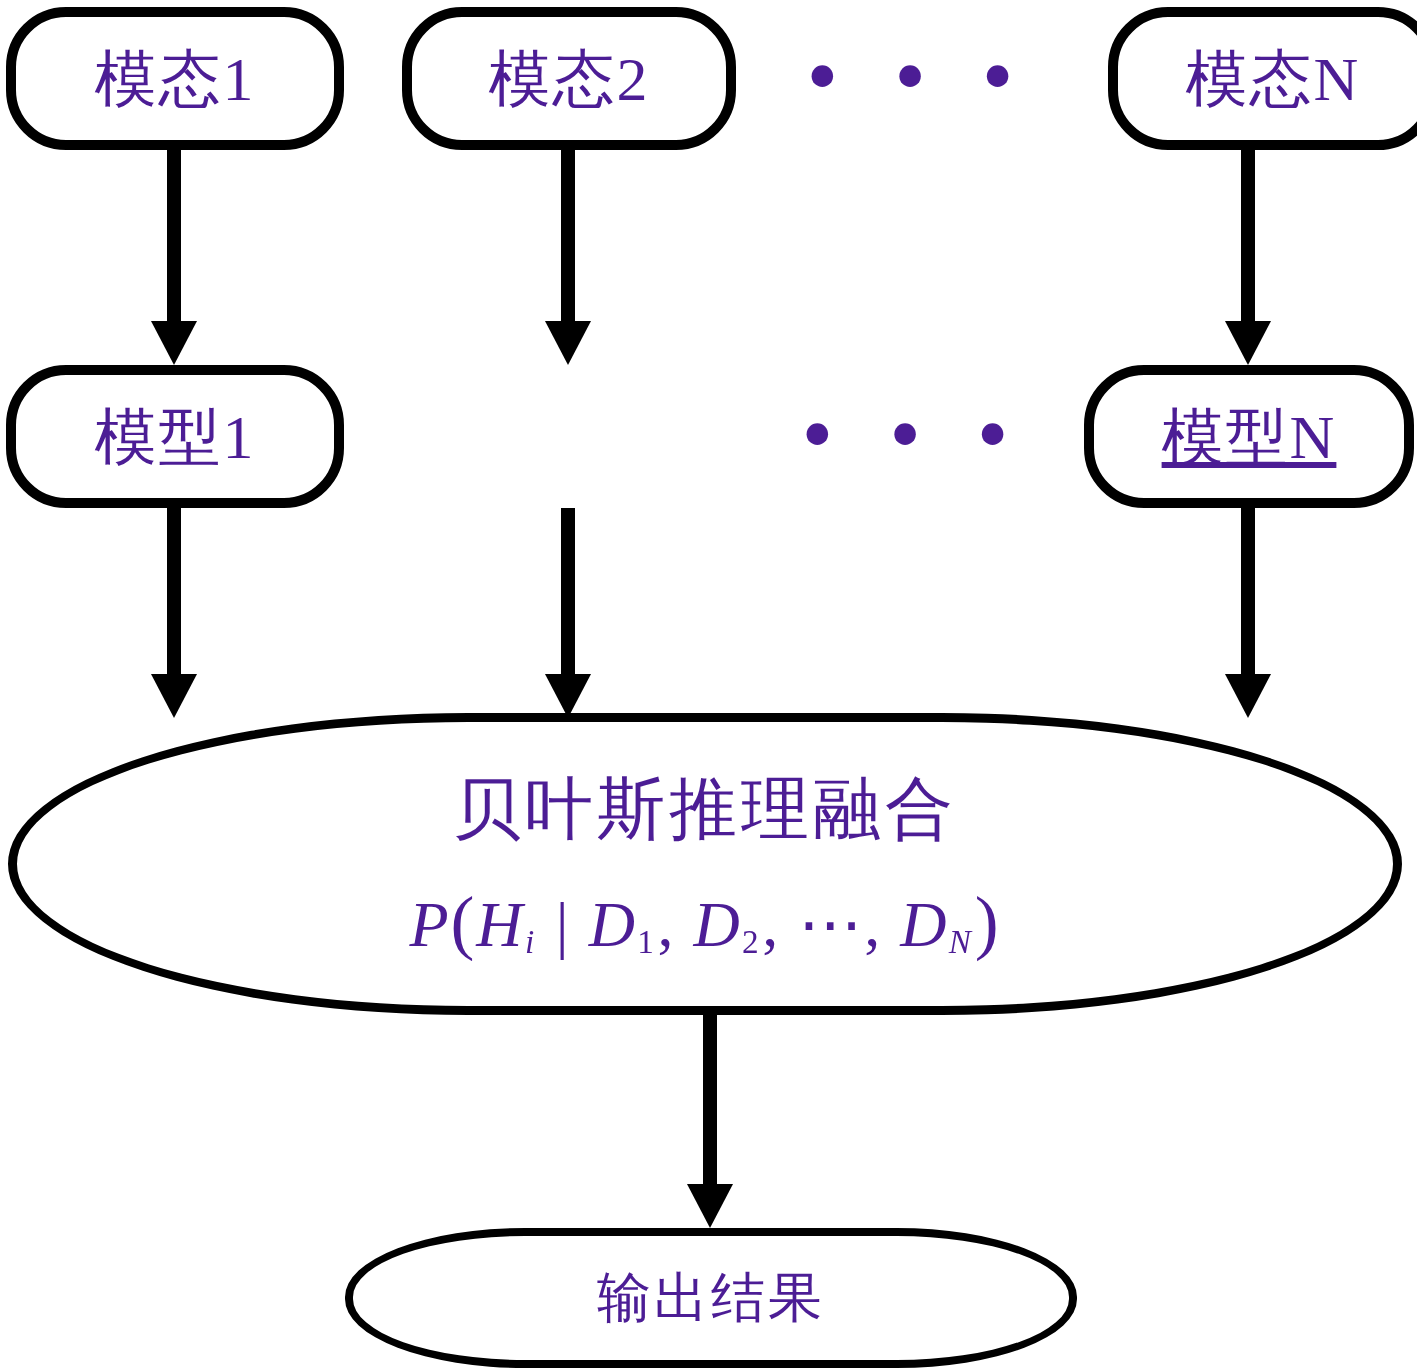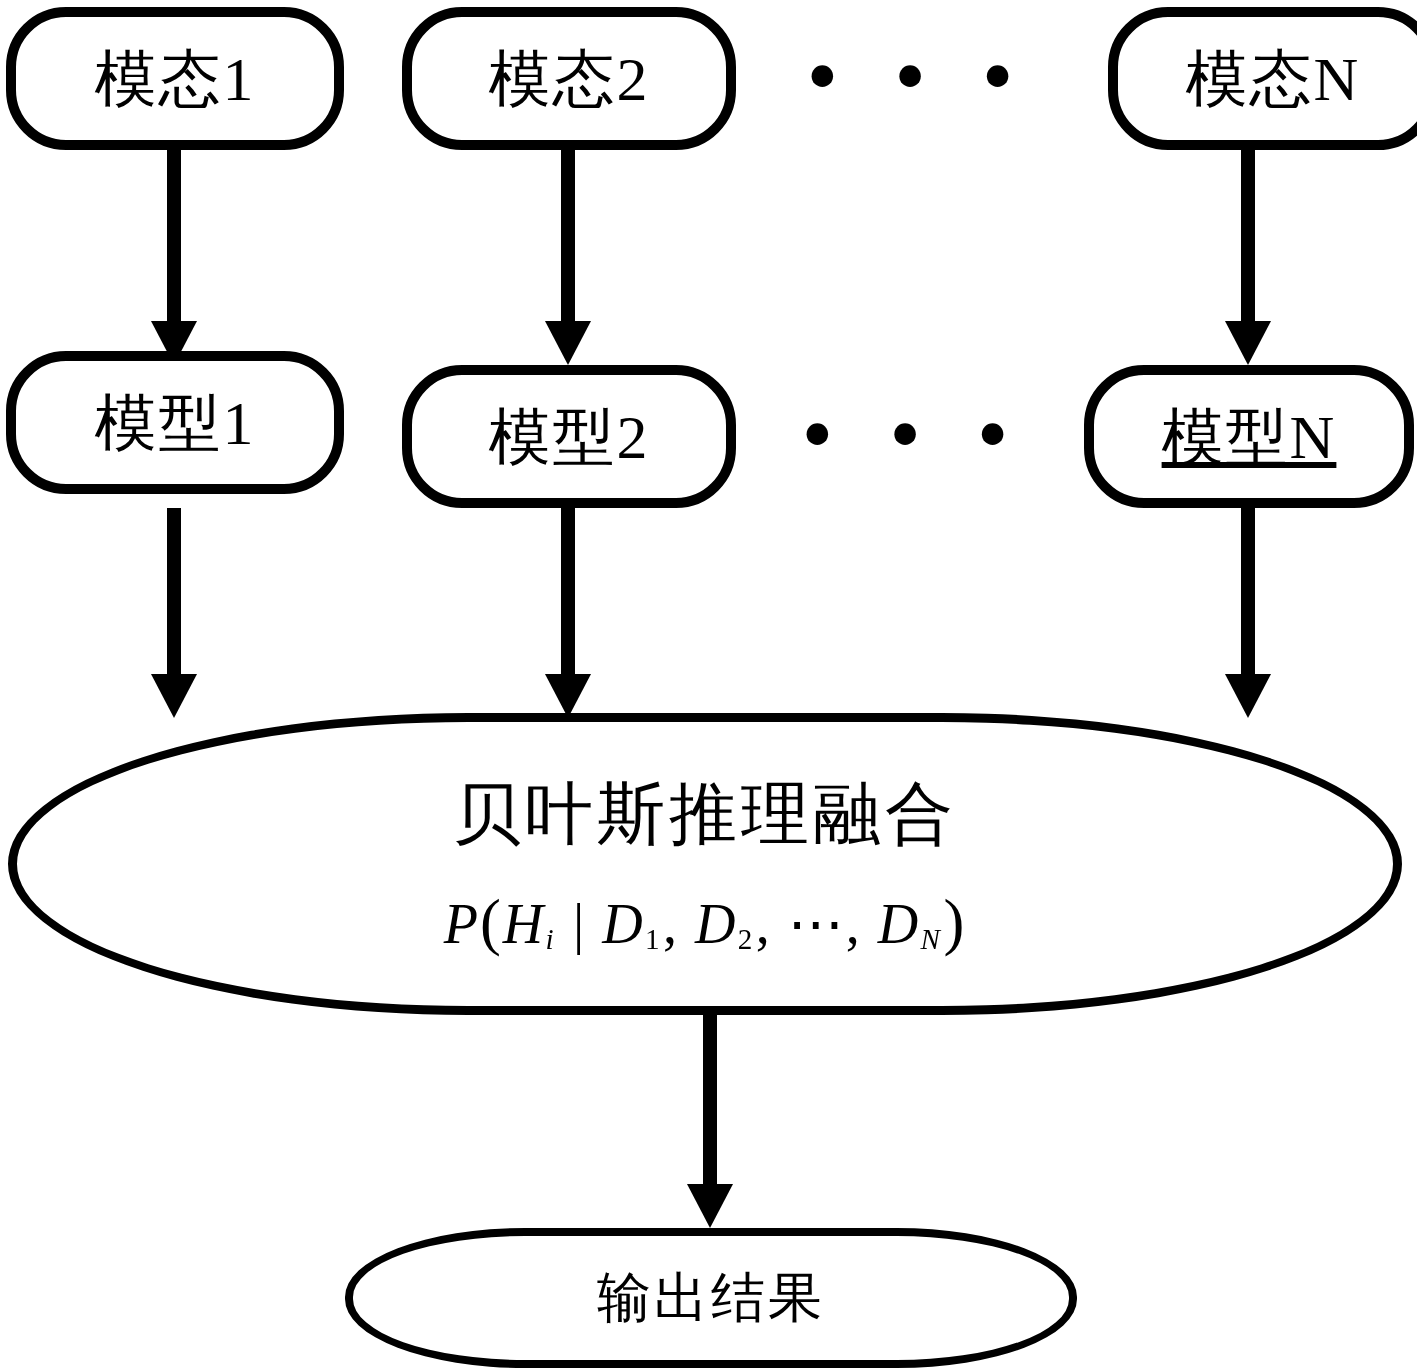--- a/index.html
+++ b/index.html
@@ -1,21 +1,21 @@
 <!DOCTYPE html>
 <html><head>
 <meta charset="utf-8">
 <style>
   html, body { margin: 0; padding: 0; background: #ffffff; }
   .canvas {
     position: relative;
     width: 1417px;
     height: 1371px;
     background: #ffffff;
-    color: #000000;
+    color: #4c1d95;
     font-family: "Liberation Serif", "DejaVu Serif", serif;
     overflow: hidden;
   }
   .node {
     position: absolute;
     box-sizing: border-box;
     background: #ffffff;
     display: flex;
     align-items: center;
     justify-content: center;
@@ -27,21 +27,21 @@
     font-size: 62px;
     letter-spacing: 2px;
   }
   .fusion {
     border: 9px solid #000000;
     border-radius: 460px / 151px;
     flex-direction: column;
     gap: 26px;
   }
   .fusion-title { font-size: 68px; letter-spacing: 4px; }
-  .fusion-formula { font-size: 56px; letter-spacing: 2px; white-space: nowrap; }
+  .fusion-formula { font-size: 64px; letter-spacing: 2px; white-space: nowrap; }
   .fusion-formula .it { font-style: italic; }
   .fusion-formula .paren { font-size: 1.12em; font-weight: 400; }
   .fusion-formula sub {
     font-size: 0.52em;
     line-height: 0;
     position: relative;
     vertical-align: baseline;
     bottom: -0.22em;
     margin-left: 0.01em;
     margin-right: 0.05em;
@@ -105,25 +105,22 @@
   </div>
   <div class="arrow" style="left:545px; top:149px; height:216px;">
     <div class="stem"></div>
     <div class="head"></div>
   </div>
   <div class="arrow" style="left:1225px; top:149px; height:216px;">
     <div class="stem"></div>
     <div class="head"></div>
   </div>
 
-  <div class="node pill" style="left:6px; top:351px; width:338px; height:143px;font-family:Liberation Serif, serif;">
+  <div class="node pill" style="left:6px; top:365px; width:338px; height:143px;font-family:Liberation Serif, serif;">
     <span>模型1</span>
-  </div>
-  <div class="node pill" style="left:402px; top:365px; width:334px; height:143px;">
-    <span>模型2</span>
   </div>
   <div class="dots" style="left:807px; top:396px; width:196px; height:80px;">•••</div>
   <div class="node pill" style="left:1084px; top:365px; width:330px; height:143px;text-decoration:underline;">
     <span>模型N</span>
   </div>
 
   <div class="arrow" style="left:151px; top:508px; height:210px;">
     <div class="stem"></div>
     <div class="head"></div>
   </div>

